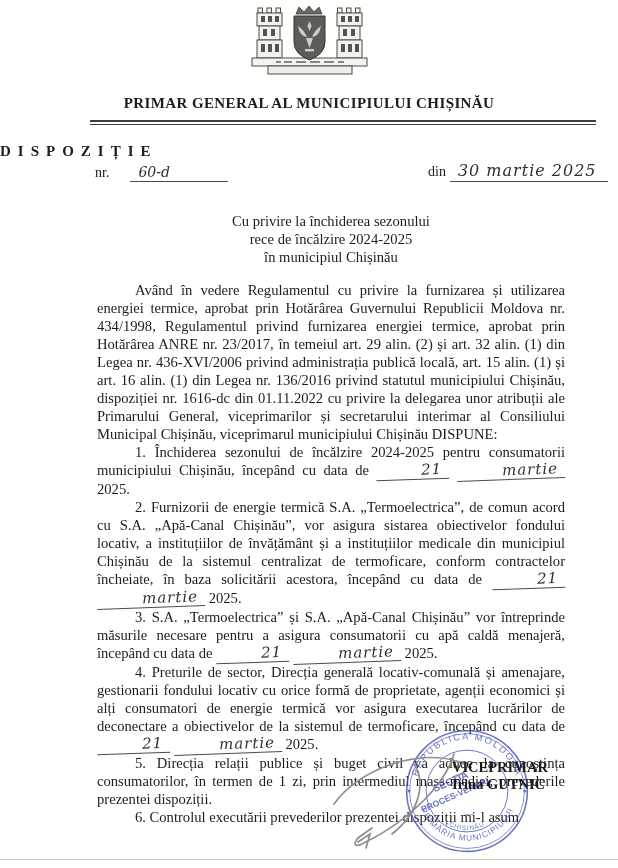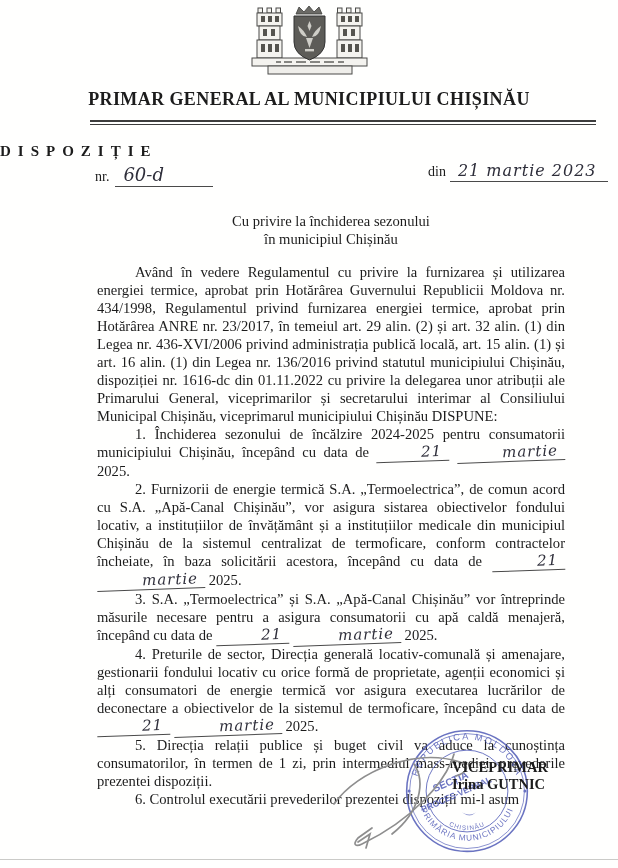--- a/index.html
+++ b/index.html
@@ -3,40 +3,40 @@
 <meta charset="utf-8">
 <style>
   html,body { margin:0; padding:0; background:#e8e8e8; }
   .page {
     position:relative; width:618px; height:868px; margin:0 auto;
     background:#fffffe; overflow:hidden;
     font-family:"Liberation Serif", serif; color:#1c1c1c;
   }
   .emblem { position:absolute; left:248px; top:4px; width:124px; height:78px; }
   .institution {
-    position:absolute; top:89px; left:0; width:100%;
-    text-align:center; font-weight:bold; font-size:18px; letter-spacing:0.4px;
+    position:absolute; top:95px; left:0; width:100%;
+    text-align:center; font-weight:bold; font-size:15px; letter-spacing:0.4px;
   }
   .double-rule {
     position:absolute; top:120px; left:90px; width:506px; height:2px;
     border-top:2px solid #3d3d3d; border-bottom:1px solid #3d3d3d;
   }
   .doc-type {
     position:absolute; top:143px; left:0; width:100%;
     text-align:left; font-weight:bold; font-size:15px; letter-spacing:7px;
   }
   .nr-row { position:absolute; top:164px; left:95px; font-size:14px; }
   .date-row { position:absolute; top:161px; left:428px; font-size:14px; }
   .hw {
     display:inline-block;
     font-family:"DejaVu Serif", serif; font-style:italic;
     color:#2e2e3a; transform:rotate(-2deg);
   }
   .hw-line { border-bottom:1.2px solid #4a4a4a; padding:0 8px 1px 8px; transform:none; }
-  .nr-row .hw-line { min-width:82px; font-size:18px; margin-left:6px; }
+  .nr-row .hw-line { min-width:82px; font-size:14px; margin-left:21px; }
   .date-row .hw-line { min-width:142px; font-size:16px; margin-left:4px; letter-spacing:1px; }
   .body {
     position:absolute; top:212px; left:97px; width:468px;
     font-size:14.6px; line-height:18px; text-align:justify;
   }
   .subject p { margin:0; text-align:center; }
   .preamble { margin:15px 0 0 0; text-indent:38px; }
   .items { margin:0; }
   .item { margin:0; text-indent:38px; }
   .item .seg { text-indent:0; }
@@ -125,27 +125,28 @@
 
   <div class="institution">PRIMAR GENERAL AL MUNICIPIULUI CHIȘINĂU</div>
   <div class="double-rule"></div>
 
   <div class="doc-type">DISPOZIȚIE</div>
 
   <div class="nr-row">
     <span>nr.</span><span class="hw hw-line">60-d</span>
   </div>
   <div class="date-row">
-    <span>din</span><span class="hw hw-line">21 martie 2023</span>
+    <span>din</span><span class="hw hw-line">30 martie 2025</span>
   </div>
 
   <div class="body">
 
     <div class="subject">
       <p>Cu privire la închiderea sezonului</p>
+      <p>rece de încălzire 2024-2025</p>
       <p>în municipiul Chișinău</p>
     </div>
 
     <p class="preamble">Având în vedere Regulamentul cu privire la furnizarea și utilizarea energiei termice, aprobat prin Hotărârea Guvernului Republicii Moldova nr. 434/1998, Regulamentul privind furnizarea energiei termice, aprobat prin Hotărârea ANRE nr. 23/2017, în temeiul art. 29 alin. (2) și art. 32 alin. (1) din Legea nr. 436-XVI/2006 privind administrația publică locală, art. 15 alin. (1) și art. 16 alin. (1) din Legea nr. 136/2016 privind statutul municipiului Chișinău, dispoziției nr. 1616-dc din 01.11.2022 cu privire la delegarea unor atribuții ale Primarului General, viceprimarilor și secretarului interimar al Consiliului Municipal Chișinău, viceprimarul municipiului Chișinău DISPUNE:</p>
 
     <div class="items">
       <p class="item">
         <span class="seg">1. Închiderea sezonului de încălzire 2024-2025 pentru consumatorii municipiului Chișinău, începând cu data de</span>
         <span class="hw hw-inline">21</span>
         <span class="hw hw-inline">martie</span>

